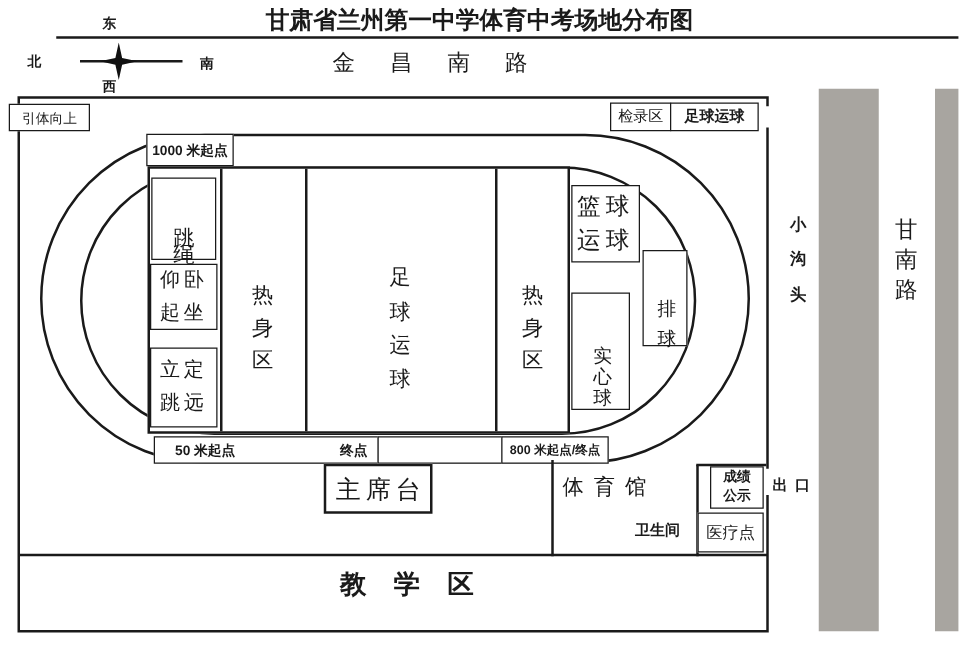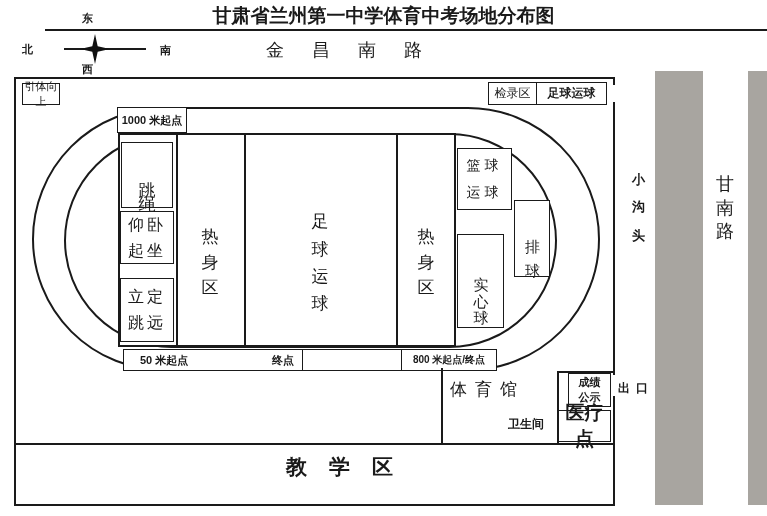--- a/index.html
+++ b/index.html
@@ -37,21 +37,21 @@
   <div class="hline" style="left:64px;top:48px;width:82px;"></div>
   <div class="star" style="left:80px;top:34px;width:30px;height:30px;"></div>
 
   <div class="abs" style="left:14px;top:77px;width:601px;height:429px;border:2px solid #1a1a1a;"></div>
 
   <div class="patch" style="left:611px;top:85px;width:8px;height:17px;"></div>
   <div class="patch" style="left:611px;top:375px;width:8px;height:21px;"></div>
   <div class="lbl" style="left:618px;top:87px;font-size:12px;font-weight:bold;letter-spacing:6px;margin-left:44px;">入口</div>
   <div class="lbl" style="left:618px;top:380px;font-size:12px;font-weight:bold;letter-spacing:6px;">出口</div>
 
-  <div class="box" style="left:22px;top:83px;width:38px;height:22px;font-size:11px;">引体向上</div>
+  <div class="box" style="left:7px;top:83px;width:65px;height:22px;font-size:11px;">引体向上</div>
 
   <div class="box" style="left:488px;top:82px;width:49px;height:23px;font-size:12px;">检录区</div>
   <div class="box" style="left:536px;top:82px;width:71px;height:23px;font-size:12px;font-weight:bold;">足球运球</div>
 
   <div class="track" style="left:32px;top:107px;width:568px;height:264px;border-radius:132px;"></div>
   <div class="track" style="left:64px;top:133px;width:493px;height:215px;border-radius:108px;"></div>
 
   <div class="box" style="left:117px;top:107px;width:70px;height:26px;font-size:11px;font-weight:bold;">1000 米起点</div>
 
   <div class="abs" style="left:118px;top:133px;width:338px;height:214px;border:2px solid #1a1a1a;background:#fff;"></div>
@@ -80,59 +80,60 @@
   </div>
 
   <div class="abs" style="left:245px;top:135px;width:150px;height:210px;display:flex;align-items:center;justify-content:center;">
     <span class="vt" style="font-size:17px;letter-spacing:27px;margin-top:27px;">足球运球</span>
   </div>
 
   <div class="abs" style="left:397px;top:135px;width:58px;height:210px;display:flex;align-items:center;justify-content:center;">
     <span class="vt" style="font-size:17px;letter-spacing:26px;margin-top:26px;">热身区</span>
   </div>
 
-  <div class="box" style="left:457px;top:148px;width:55px;height:62px;font-size:14px;line-height:27px;letter-spacing:4px;">
+  <div class="box" style="left:457px;top:148px;width:55px;height:62px;font-size:19px;line-height:27px;letter-spacing:4px;">
     <div>
       <div>篮球</div>
       <div>运球</div>
     </div>
   </div>
 
   <div class="box" style="left:514px;top:200px;width:36px;height:77px;">
     <span class="vt" style="font-size:15px;letter-spacing:24px;margin-top:24px;">排球</span>
   </div>
 
   <div class="box" style="left:457px;top:234px;width:47px;height:94px;">
     <span class="vt" style="font-size:15px;letter-spacing:17px;margin-top:17px;">实心球</span>
   </div>
 
   <div class="box" style="left:123px;top:349px;width:180px;height:22px;justify-content:space-between;padding:0 8px 0 16px;font-size:11px;font-weight:bold;">
     <span>50 米起点</span>
     <span>终点</span>
   </div>
   <div class="box" style="left:302px;top:349px;width:100px;height:22px;"></div>
-  <div class="box" style="left:401px;top:349px;width:96px;height:22px;font-size:10px;font-weight:bold;">800 米起点/终点</div>
+  <div class="box" style="left:401px;top:349px;width:86px;height:22px;font-size:10px;font-weight:bold;">800 米起点/终点</div>
 
+  <div class="box box2" style="left:259px;top:371px;width:87px;height:40px;font-size:20px;letter-spacing:4px;padding-left:4px;">主席台</div>
 
   <div class="vline" style="left:441px;top:368px;height:77px;"></div>
   <div class="vline" style="left:557px;top:372px;height:73px;"></div>
   <div class="hline" style="left:557px;top:371px;width:56px;"></div>
   <div class="lbl" style="left:450px;top:378px;font-size:17px;letter-spacing:8px;">体育馆</div>
   <div class="lbl" style="left:508px;top:416px;font-size:12px;font-weight:bold;">卫生间</div>
 
   <div class="box" style="left:568px;top:373px;width:43px;height:34px;font-size:11px;font-weight:bold;line-height:15px;">
     <div>
       <div>成绩</div>
       <div>公示</div>
     </div>
   </div>
 
-  <div class="box" style="left:558px;top:410px;width:53px;height:32px;font-size:19px;font-weight:bold;">医疗点</div>
+  <div class="box" style="left:558px;top:410px;width:53px;height:32px;font-size:13px;">医疗点</div>
 
   <div class="hline" style="left:15px;top:443px;width:599px;"></div>
-  <div class="lbl ctr" style="left:14px;width:601px;top:453px;font-size:21px;font-weight:bold;letter-spacing:22px;padding-left:36px;">教学区</div>
+  <div class="lbl ctr" style="left:14px;width:601px;top:453px;font-size:21px;font-weight:bold;letter-spacing:22px;padding-left:22px;">教学区</div>
 
   <div class="lbl vt" style="left:629px;top:162px;font-size:13px;font-weight:bold;letter-spacing:28px;">小沟头</div>
   <div class="bar" style="left:655px;top:71px;width:48px;height:434px;background:#a8a5a0;"></div>
   <div class="lbl vt" style="left:713px;top:160px;font-size:18px;letter-spacing:24px;">甘南路</div>
   <div class="bar" style="left:748px;top:71px;width:19px;height:434px;background:#a8a5a0;"></div>
 
 </div>
 
 </body></html>

